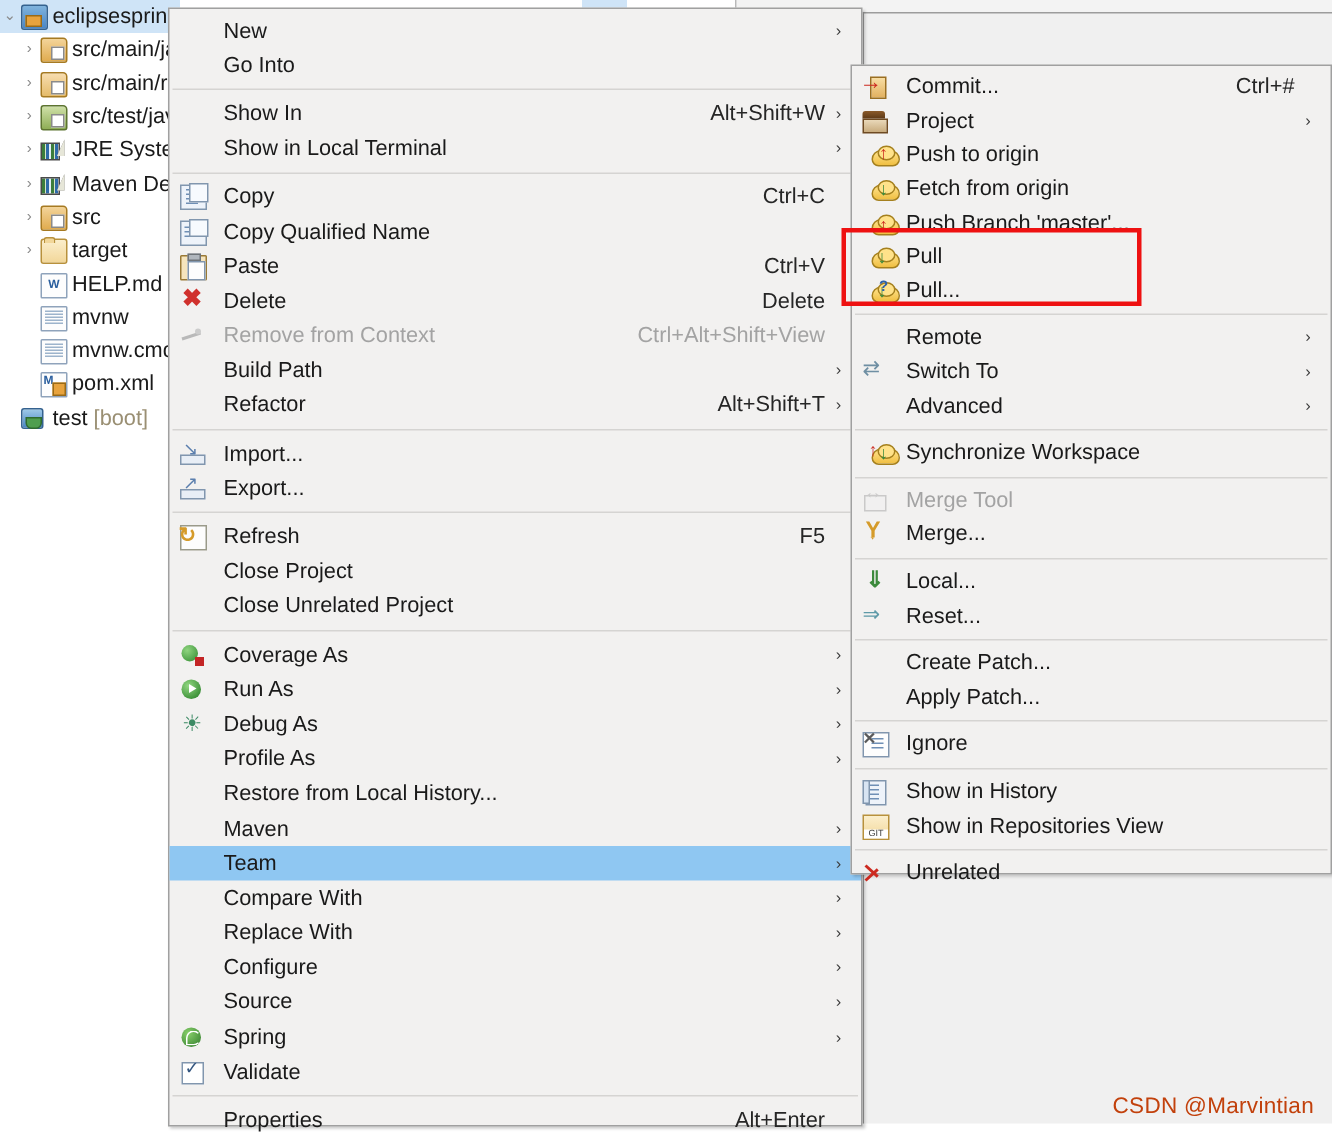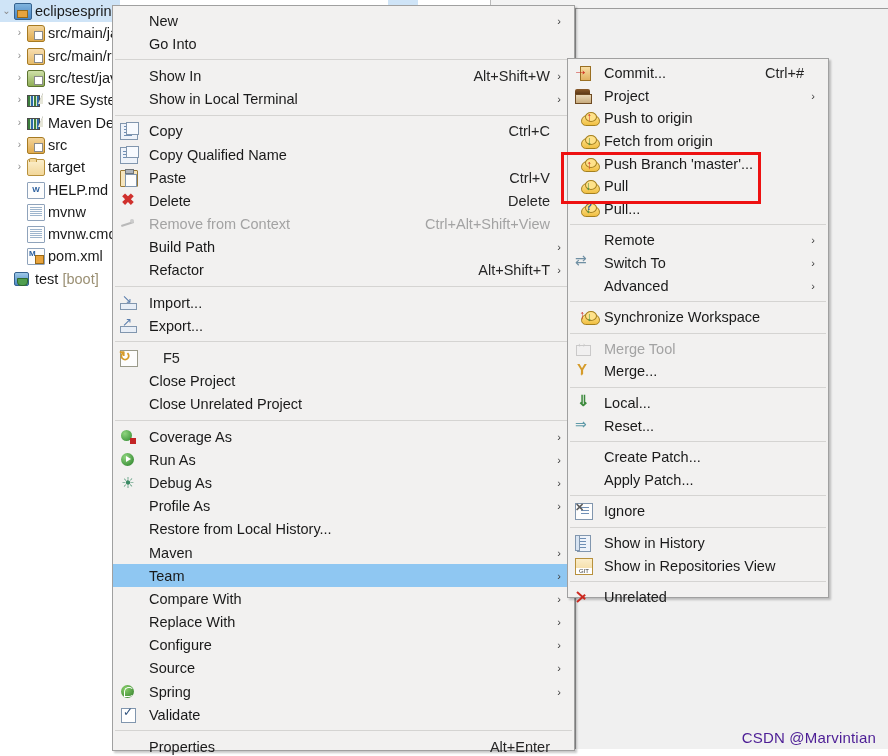--- a/index.html
+++ b/index.html
@@ -178,22 +178,22 @@
     padding: 3px 0;
   }
   #main-menu {
     left: 112px;
     top: 5px;
     width: 463px;
     height: 746px;
   }
   #team-menu {
     left: 567px;
-    top: 58px;
-    width: 262px;
+    top: 43px;
+    width: 321px;
     height: 540px;
   }
   .mi {
     position: relative;
     height: 23.2px;
     display: flex;
     align-items: center;
     padding: 0 6px 0 0;
     white-space: nowrap;
     cursor: default;
@@ -357,21 +357,21 @@
     box-sizing: border-box;
     pointer-events: none;
     z-index: 50;
   }
 
   
   #watermark {
     position: absolute;
     right: 12px;
     bottom: 10px;
-    color: #4c1d95;
+    color: #c2410c;
     font-size: 15px;
     letter-spacing: 0.2px;
     z-index: 60;
   }
 </style>
 </head>
 <body>
 
 <div id="root">
 
@@ -573,20 +573,21 @@
           <span class="g export"></span>
         </div>
         <div class="mi-label">Export...</div>
         <div class="mi-arrow none">›</div>
       </div>
       <div class="sep"></div>
       <div class="mi">
         <div class="mi-icon">
           <span class="g refresh"></span>
         </div>
+        <div class="mi-label">Refresh</div>
         <div class="mi-accel">F5</div>
         <div class="mi-arrow none">›</div>
       </div>
       <div class="mi">
         <div class="mi-icon"></div>
         <div class="mi-label">Close Project</div>
         <div class="mi-arrow none">›</div>
       </div>
       <div class="mi">
         <div class="mi-icon"></div>

